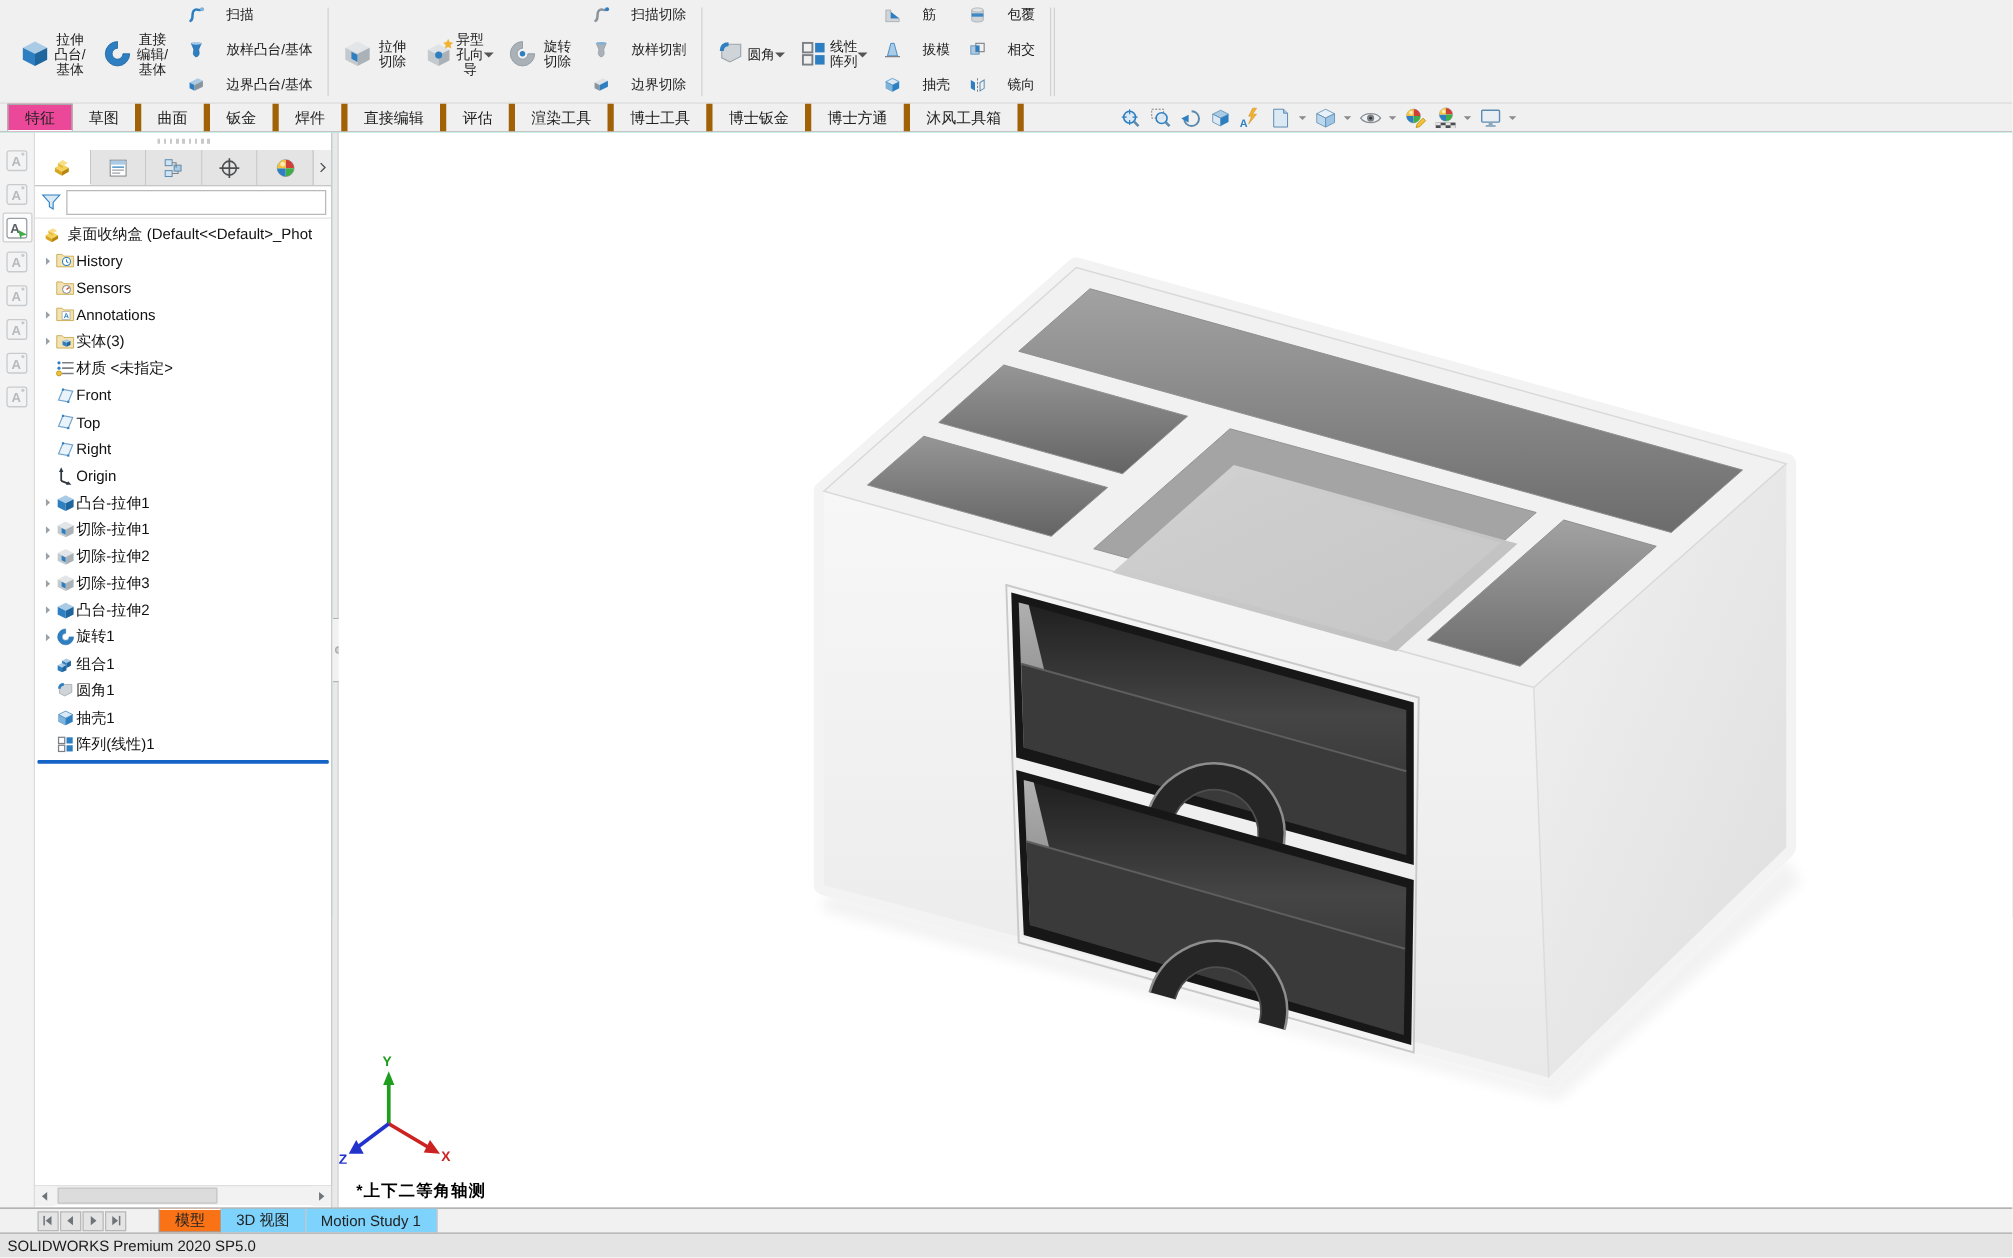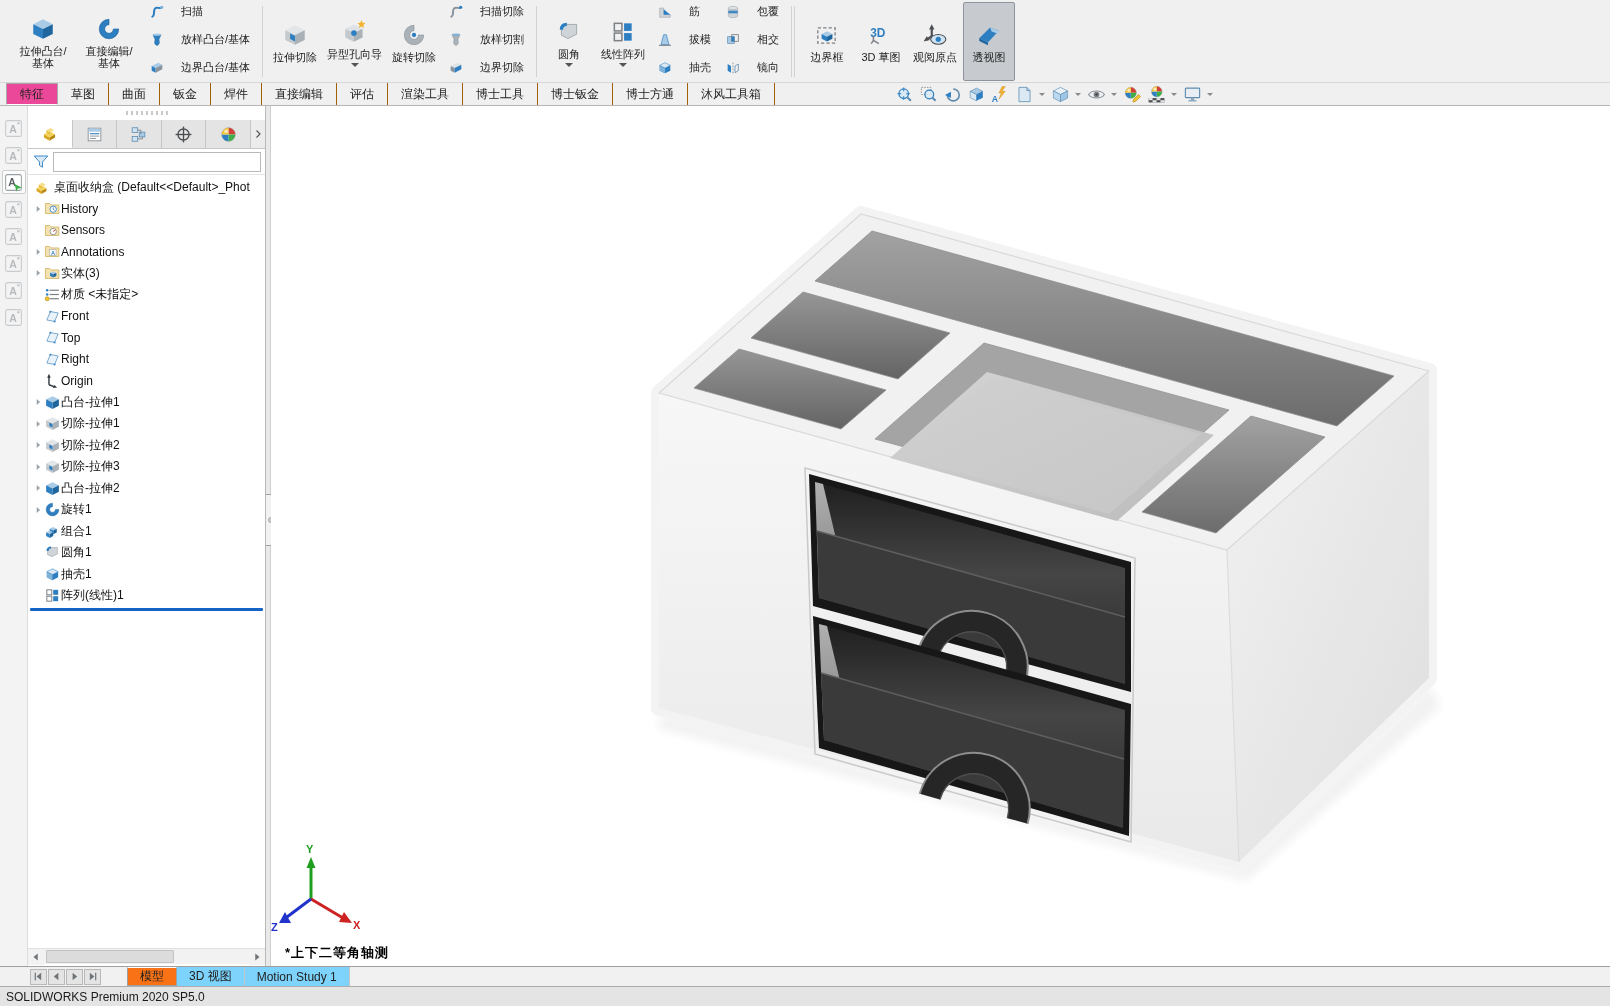--- a/index.html
+++ b/index.html
@@ -4,31 +4,31 @@
 <style>
   * { margin:0; padding:0; box-sizing:border-box; }
   html,body { width:1610px; height:1006px; overflow:hidden; }
   body { position:relative; font-family:"Liberation Sans", sans-serif; background:#f0f0f0; font-size:12px; color:#222; }
   svg.ic { display:block; flex:none; }
 
   
   #ribbon { position:absolute; left:0; top:0; width:1610px; height:83px; background:#f0f0f0; border-bottom:1px solid #d7d7d7; display:flex; align-items:stretch; padding:2px 4px 1px 6px; }
   .rgroup { display:flex; align-items:stretch; gap:2px; padding:0 5px; }
   .rsep { width:1px; background:#d2d2d2; margin:4px 1px; }
-  .bigbtn { display:flex; flex-direction:column; align-items:center; justify-content:center; min-width:52px; max-width:64px; padding:3px 3px 1px; border:1px solid transparent; border-radius:2px; cursor:default; }
+  .bigbtn { display:flex; flex-direction:row; align-items:center; justify-content:center; min-width:52px; max-width:64px; padding:3px 3px 1px; border:1px solid transparent; border-radius:2px; cursor:default; }
   .bigbtn .lbl { font-size:11px; line-height:12px; text-align:center; color:#1d1d1d; margin-top:3px; word-break:break-all; }
   .bigbtn .caret { width:0; height:0; border-left:4px solid transparent; border-right:4px solid transparent; border-top:4px solid #555; margin-top:3px; }
   .bigbtn.pressed { background:#c7cbcf; border:1px solid #8d949b; }
   .stackcol { display:flex; flex-direction:column; justify-content:space-between; padding:2px 2px; }
   .stackrow { display:flex; align-items:flex-start; gap:16px; height:19px; padding:0 4px; }
   .stackrow .lbl { font-size:11px; white-space:nowrap; color:#1d1d1d; }
 
   
   #tabrow { position:absolute; left:0; top:83px; width:1610px; height:23px; background:#f0f0f0; border-bottom:1px solid #b5b5b5; display:flex; align-items:stretch; padding-left:6px; }
-  .rtab { padding:0 13px; display:flex; align-items:center; font-size:12px; color:#222; border-right:1px solid #a16207; cursor:default; }
+  .rtab { padding:0 13px; display:flex; align-items:center; font-size:12px; color:#222; border-right:5px solid #a16207; cursor:default; }
   .rtab.active { background:#ec4899; border:1px solid #a9a9a9; border-bottom:1px solid #fff; font-weight:normal; }
   #headsup { position:absolute; left:893px; top:84px; height:21px; display:flex; align-items:center; gap:2px; }
   .hu { width:22px; height:20px; display:flex; align-items:center; justify-content:center; }
   .hu-caret { width:0; height:0; border-left:3.5px solid transparent; border-right:3.5px solid transparent; border-top:3.5px solid #8a8a8a; margin:0 2px; }
 
   
   #main { position:absolute; left:0; top:106px; width:1610px; height:628px; background:#5eead4; }
   #lefttools { position:absolute; left:0; top:0; width:28px; height:860px; background:#f3f3f3; border-right:1px solid #dcdcdc; display:flex; flex-direction:column; align-items:center; padding-top:10px; gap:3px; }
   .ltool { width:24px; height:24px; display:flex; align-items:center; justify-content:center; border-radius:2px; }
   .ltool.enabled { background:#fbfbfb; border:1px solid #cfcfcf; }
@@ -499,46 +499,20 @@
         <div class="stackrow">
           <svg class="ic" width="16" height="16">
             <use href="#sym-mirror"></use>
           </svg>
           <span class="lbl">镜向</span>
         </div>
       </div>
     </div>
     <div class="rsep"></div>
     <div class="rsep"></div>
-    <div class="rgroup">
-      <div class="bigbtn">
-        <svg class="ic" width="26" height="26">
-          <use href="#sym-bounding-box"></use>
-        </svg>
-        <div class="lbl">边界框</div>
-      </div>
-      <div class="bigbtn">
-        <svg class="ic" width="26" height="26">
-          <use href="#sym-sketch3d"></use>
-        </svg>
-        <div class="lbl">3D 草图</div>
-      </div>
-      <div class="bigbtn">
-        <svg class="ic" width="26" height="26">
-          <use href="#sym-view-origin"></use>
-        </svg>
-        <div class="lbl">观阅原点</div>
-      </div>
-      <div class="bigbtn pressed">
-        <svg class="ic" width="26" height="26">
-          <use href="#sym-perspective"></use>
-        </svg>
-        <div class="lbl">透视图</div>
-      </div>
-    </div>
   </div>
 
 <div id="tabrow">
     <div class="rtab active">特征</div>
     <div class="rtab">草图</div>
     <div class="rtab">曲面</div>
     <div class="rtab">钣金</div>
     <div class="rtab">焊件</div>
     <div class="rtab">直接编辑</div>
     <div class="rtab">评估</div>

